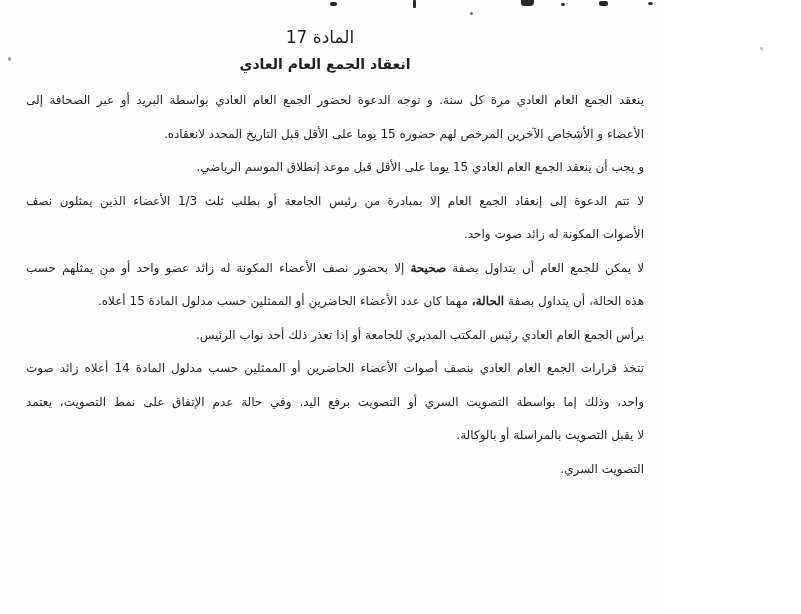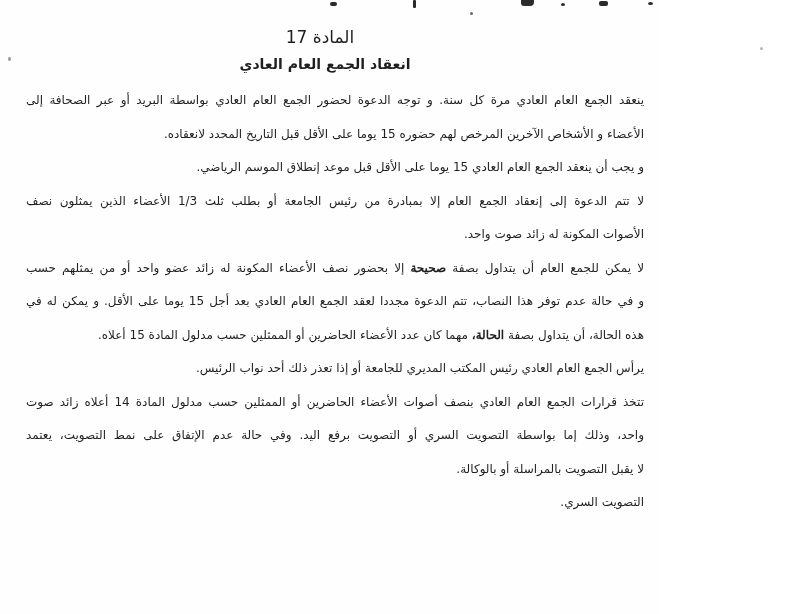--- a/index.html
+++ b/index.html
@@ -105,21 +105,20 @@
     <p class="line fill">ينعقد الجمع العام العادي مرة كل سنة. و توجه الدعوة لحضور الجمع العام العادي بواسطة البريد أو عبر الصحافة إلى</p>
     <p class="line end">الأعضاء و الأشخاص الآخرين المرخص لهم حضوره 15 يوما على الأقل قبل التاريخ المحدد لانعقاده.</p>
 
     <p class="line end">و يجب أن ينعقد الجمع العام العادي 15 يوما على الأقل قبل موعد إنطلاق الموسم الرياضي.</p>
 
     <p class="line fill">لا تتم الدعوة إلى إنعقاد الجمع العام إلا بمبادرة من رئيس الجامعة أو بطلب ثلث 1/3 الأعضاء الذين يمثلون نصف</p>
     <p class="line end">الأصوات المكونة له زائد صوت واحد.</p>
 
     <p class="line fill"><span>لا يمكن للجمع العام أن يتداول بصفة </span><span class="bw">صحيحة</span><span> إلا بحضور نصف الأعضاء المكونة له زائد عضو واحد أو من يمثلهم حسب</span></p>
 
-    <p class="line fill">و في حالة عدم توفر هذا النصاب، تتم الدعوة مجددا لعقد الجمع العام العادي بعد أجل 15 يوما على الأقل. و يمكن له في</p>
     <p class="line end"><span>هذه الحالة، أن يتداول بصفة </span><span class="bw">الحالة،</span><span> مهما كان عدد الأعضاء الحاضرين أو الممثلين حسب مدلول المادة 15 أعلاه.</span></p>
 
     <p class="line end">يرأس الجمع العام العادي رئيس المكتب المديري للجامعة أو إذا تعذر ذلك أحد نواب الرئيس.</p>
 
     <p class="line fill">تتخذ قرارات الجمع العام العادي بنصف أصوات الأعضاء الحاضرين أو الممثلين حسب مدلول المادة 14 أعلاه زائد صوت</p>
     <p class="line fill">واحد، وذلك إما بواسطة التصويت السري أو التصويت برفع اليد. وفي حالة عدم الإتفاق على نمط التصويت، يعتمد</p>
     <p class="line end">لا يقبل التصويت بالمراسلة أو بالوكالة.</p>
 
     <p class="line end">التصويت السري.</p>
   </div>

